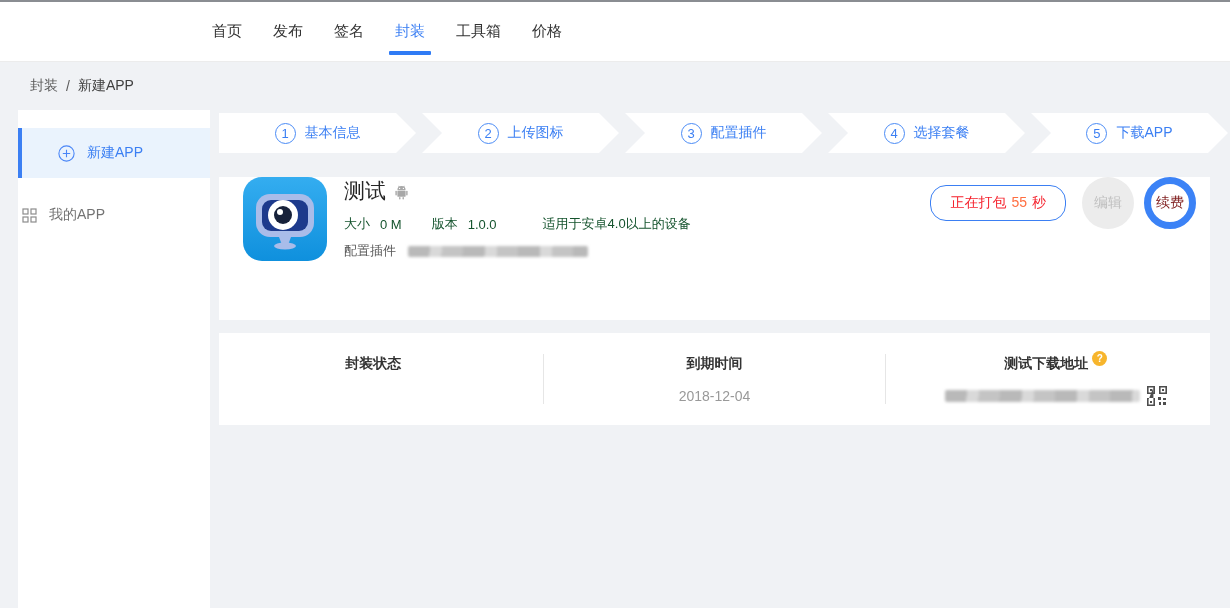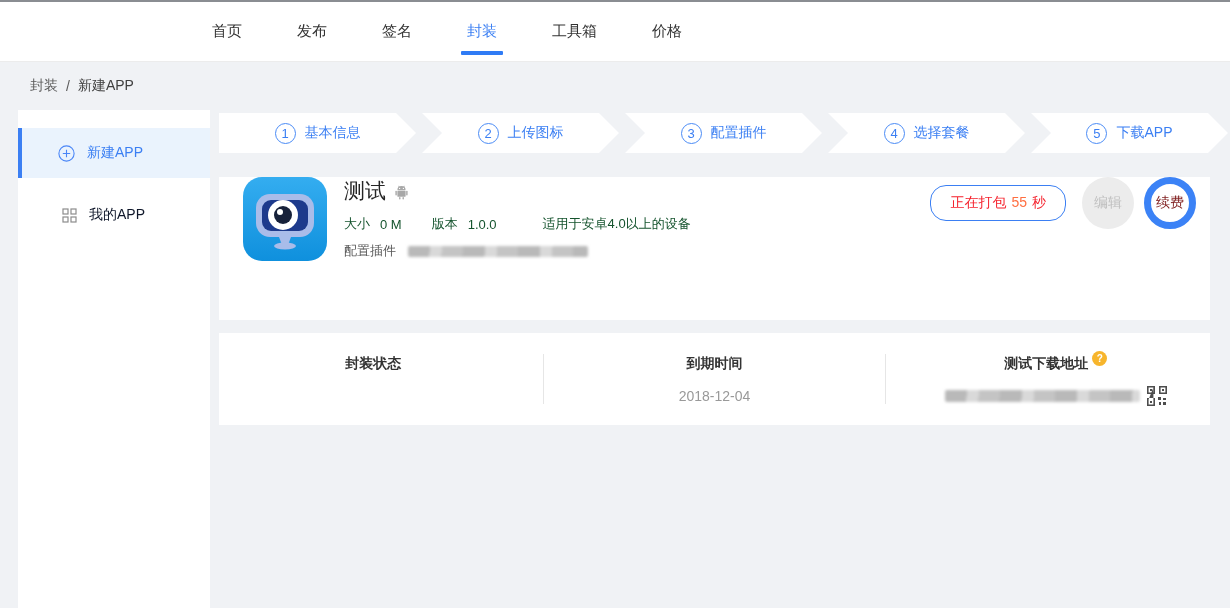--- a/index.html
+++ b/index.html
@@ -4,37 +4,37 @@
 <style>
   * { margin:0; padding:0; box-sizing:border-box; }
   html,body { width:1230px; height:608px; overflow:hidden; }
   body { font-family:"Liberation Sans","DejaVu Sans",sans-serif; background:#f0f2f5; color:#333; }
 
   
   .topline { height:2px; background:#8a8d92; }
 
   
   .header { height:60px; background:#fff; border-bottom:1px solid #ececec;
-            display:flex; align-items:center; padding-left:210px; gap:51px; }
+            display:flex; align-items:center; padding-left:210px; gap:27px; }
   .nav-item { font-size:15px; color:#333; cursor:pointer; position:relative;
               padding:6px 2px; }
   .nav-item.active { color:#3b7ff3; }
   .nav-item.active::after { content:""; position:absolute; left:-4px; right:-4px;
               bottom:-8px; height:4px; background:#2f7bf5; border-radius:1px; }
 
   
   .crumb-bar { height:48px; display:flex; align-items:center; padding-left:30px;
                font-size:14px; color:#5a5a5a; gap:8px; }
   .crumb-current { color:#404040; }
 
   
   .body-row { display:flex; height:498px; }
   .sidebar { margin-left:18px; width:192px; background:#fff; padding-top:18px; flex:none; }
-  .side-item { height:50px; display:flex; align-items:center; padding-left:40px;
-               font-size:14px; color:#0f172a; cursor:pointer; border-left:4px solid transparent; }
+  .side-item { height:50px; display:flex; align-items:center; 
+               font-size:14px; color:#737373; cursor:pointer; border-left:4px solid transparent; }
   .side-item + .side-item { margin-top:12px; }
   .side-item.active { background:#eaf3fd; border-left-color:#3b7ff3; color:#3b7ff3; padding-left:36px; }
   .side-item .ic { margin-right:12px; display:inline-flex; }
 
   .main { margin-left:9px; width:991px; flex:none; }
 
   
   .wizard { display:flex; height:40px; margin-top:3px; margin-bottom:24px; width:1009px; }
   .chev { flex:1; background:#fff; display:flex; align-items:center; justify-content:center;
           gap:9px; margin-left:6px; cursor:pointer;

